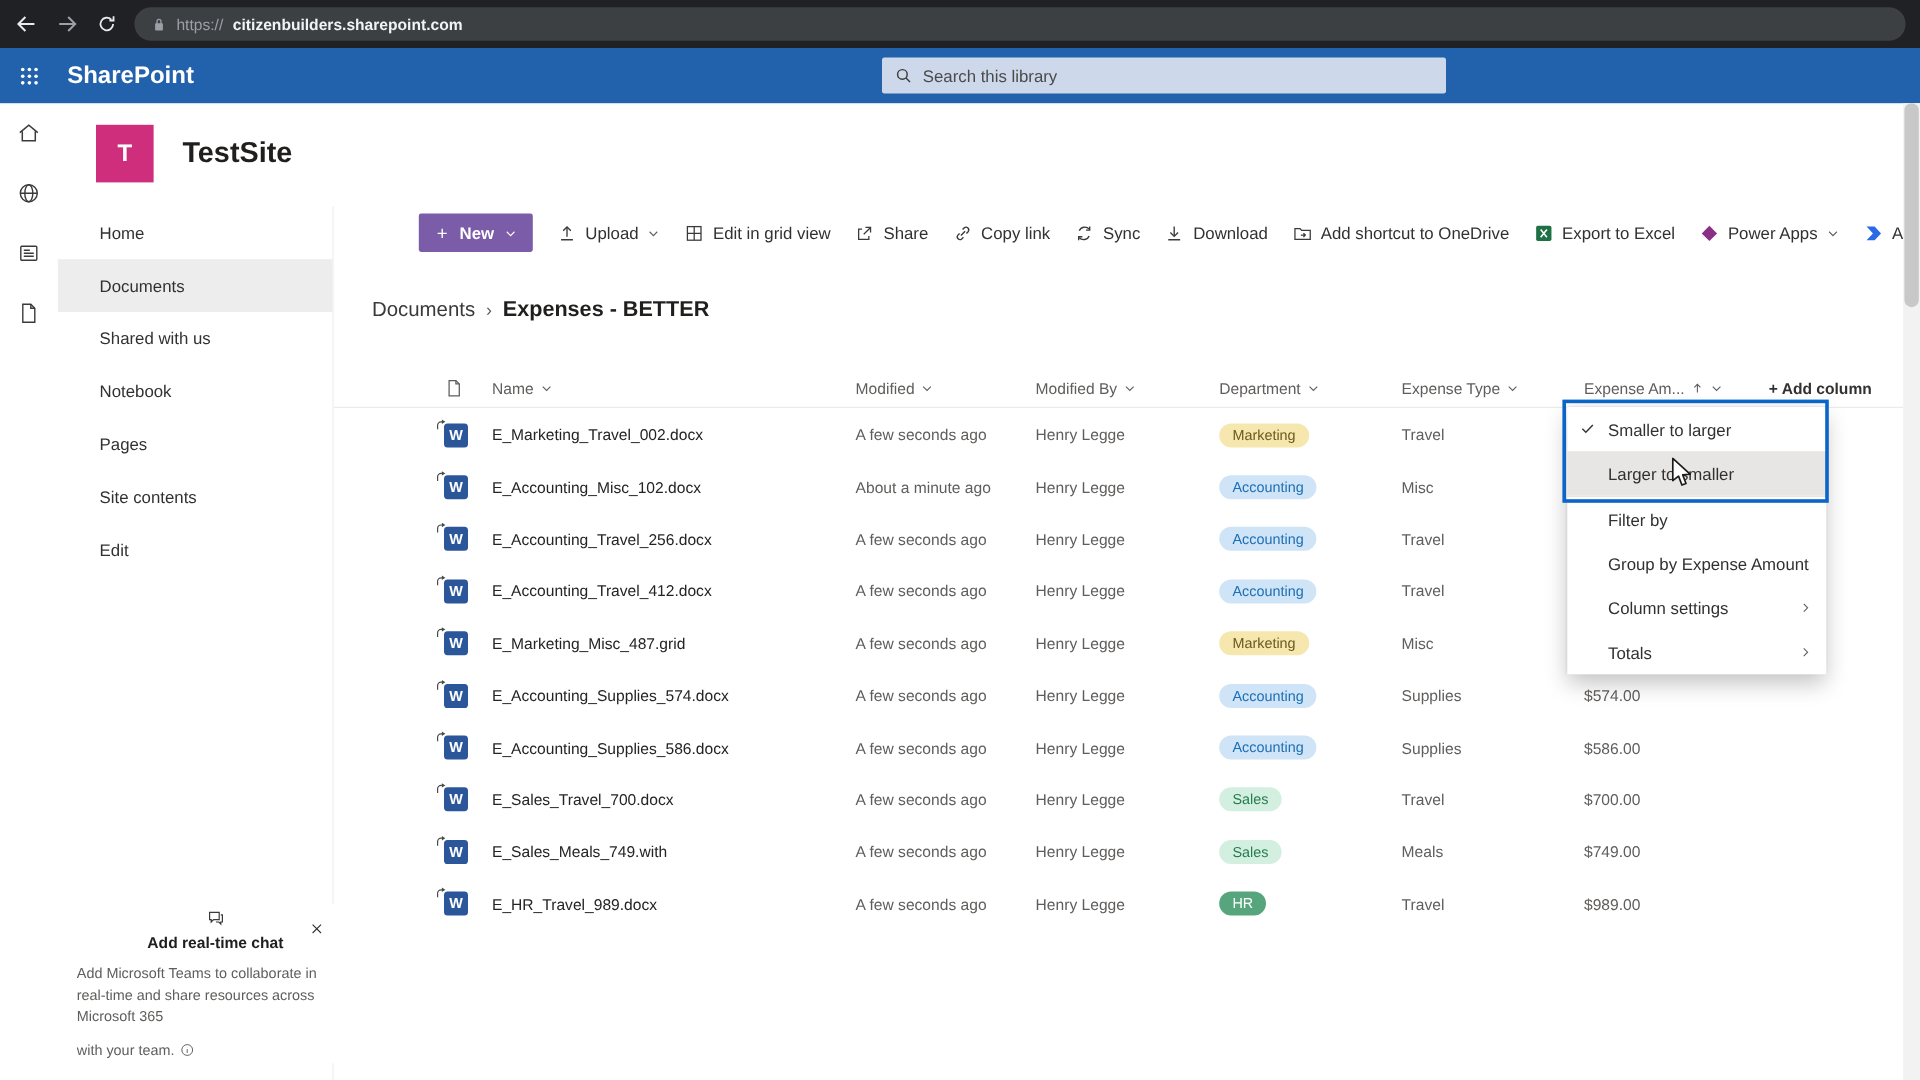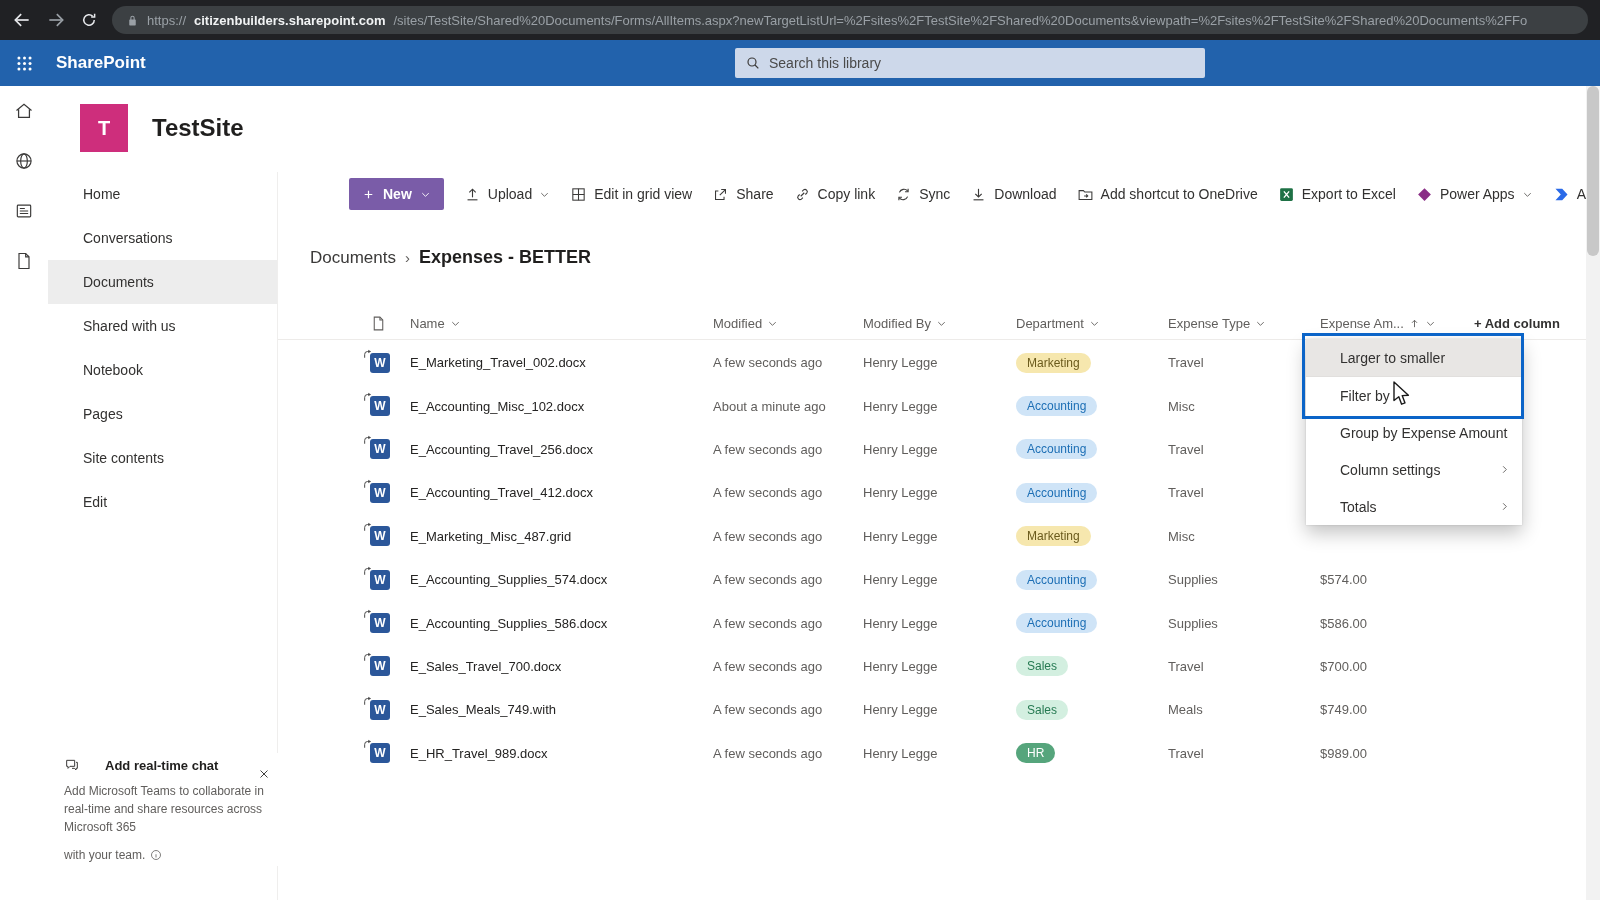--- a/index.html
+++ b/index.html
@@ -15,21 +15,21 @@
   .url-bar { flex:1; height:28px; background:#3c4043; border-radius:14px; display:flex;
     align-items:center; gap:8px; padding:0 14px; font-size:13px; white-space:nowrap; overflow:hidden; }
   .url-scheme,.url-path { color:#9aa0a6; }
   .url-host { color:#f1f3f4; font-weight:700; }
   .lock { color:#9aa0a6; display:inline-flex; flex:0 0 auto; }
 
   
   .suite-bar { position:absolute; top:40px; left:0; right:0; height:46px; background:#2262ac;
     display:flex; align-items:center; z-index:10; }
   .waffle { width:48px; display:flex; justify-content:center; color:#fff; cursor:pointer; }
-  .suite-title { color:#fff; font-size:17px; font-weight:700; margin-left:8px; cursor:pointer; }
+  .suite-title { color:#fff; font-size:20px; font-weight:700; margin-left:8px; cursor:pointer; }
   .suite-search { position:absolute; left:735px; top:8px; width:470px; height:30px; background:#cdd8ea;
     border-radius:2px; display:flex; align-items:center; padding:0 10px; gap:8px; color:#3b3a39; }
   .suite-search input { border:none; outline:none; background:transparent; flex:1; font-size:14px;
     color:#201f1e; font-family:"Liberation Sans", sans-serif; }
   .suite-search input::placeholder { color:#4a4a4a; }
 
   
   .app-rail { position:absolute; left:0; top:86px; width:48px; bottom:0; background:#fff; z-index:5; }
   .rail-btn { height:50px; display:flex; align-items:center; justify-content:center; color:#3b3a39; cursor:pointer; }
 
@@ -89,21 +89,21 @@
   .menu-check { position:absolute; left:10px; top:11px; color:#323130; }
   .menu-sub { margin-left:auto; color:#605e5c; display:inline-flex; }
   .menu-div { height:1px; background:#e1dfdd; }
   .hl-box { position:absolute; left:1302px; top:333px; width:222px; height:86px; border:3px solid #0b64c8;
     z-index:50; pointer-events:none; }
   .cursor { position:absolute; left:1392px; top:381px; z-index:60; }
 
   
   .promo { position:absolute; left:62px; top:753px; width:235px; z-index:6; background:#fff; padding:4px 2px; }
   .promo-close { position:absolute; right:26px; top:14px; color:#323130; cursor:pointer; display:inline-flex; }
-  .promo-title-row { display:flex; align-items:center; gap:25px; color:#201f1e; }
+  .promo-title-row { display:flex; align-items:center; gap:5px; color:#201f1e;flex-direction:column; }
   .promo-title { font-size:13px; font-weight:700; }
   .chat-ic { color:#3b3a39; display:inline-flex; }
   .promo-body { margin-top:9px; font-size:12px; line-height:1.5; color:#605e5c; width:205px; }
   .promo-footer { margin-top:12px; font-size:12px; color:#605e5c; display:flex; align-items:center; gap:5px; }
   .info { display:inline-flex; color:#605e5c; cursor:pointer; }
 
   
   .scrollbar { position:absolute; right:0; top:86px; width:14px; bottom:0; background:#f2f2f2; z-index:20; }
   .scroll-thumb { position:absolute; top:0; left:1px; right:1px; height:170px; background:#c8c8c8; border-radius:6px; cursor:pointer; }
 </style>
@@ -132,21 +132,20 @@
         </svg>
       </span>
     <div class="url-bar">
       <span class="lock">
           <svg viewBox="0 0 24 24" width="13" height="13" fill="currentColor">
             <path d="M12 3a4 4 0 0 1 4 4v3h.8c.7 0 1.2.5 1.2 1.2v8.6c0 .7-.5 1.2-1.2 1.2H7.2c-.7 0-1.2-.5-1.2-1.2v-8.6c0-.7.5-1.2 1.2-1.2H8V7a4 4 0 0 1 4-4zm0 2a2 2 0 0 0-2 2v3h4V7a2 2 0 0 0-2-2z"></path>
           </svg>
         </span>
       <span class="url-scheme">https://</span>
         <span class="url-host">citizenbuilders.sharepoint.com</span>
-        <span class="url-path">/sites/TestSite/Shared%20Documents/Forms/AllItems.aspx?newTargetListUrl=%2Fsites%2FTestSite%2FShared%20Documents&amp;viewpath=%2Fsites%2FTestSite%2FShared%20Documents%2FFo</span>
     </div>
   </div>
 
   <div class="suite-bar" id="suiteBar" style="background: rgb(34, 98, 172);">
     <span class="waffle">
         <svg viewBox="0 0 24 24" width="19" height="19" fill="currentColor">
           <circle cx="5" cy="5" r="1.9"></circle>
           <circle cx="12" cy="5" r="1.9"></circle>
           <circle cx="19" cy="5" r="1.9"></circle>
           <circle cx="5" cy="12" r="1.9"></circle>
@@ -205,21 +204,20 @@
       </div>
     </div>
 
   <div class="site-header">
     <div class="site-logo" id="siteLogo" style="background: rgb(206, 46, 124);">T</div>
     <div class="site-title">TestSite</div>
   </div>
 
   <nav class="sidebar" id="sidebar">
       <div class="nav-item">Home</div>
-      <div class="nav-item">Conversations</div>
       <div class="nav-item active">Documents</div>
       <div class="nav-item">Shared with us</div>
       <div class="nav-item">Notebook</div>
       <div class="nav-item">Pages</div>
       <div class="nav-item">Site contents</div>
       <div class="nav-item">Edit</div>
     </nav>
 
   <div class="content">
     <div class="toolbar" id="toolbar">
@@ -598,20 +596,26 @@
       <span class="info">
           <svg viewBox="0 0 24 24" width="12" height="12" fill="none" stroke="currentColor" stroke-width="1.6">
             <circle cx="12" cy="12" r="9"></circle>
             <path d="M12 10.5V17M12 7v.3"></path>
           </svg>
         </span>
     </div>
   </div>
 
   <div class="menu" id="menu">
+      <div class="menu-item">
+        <span class="menu-check"><svg viewBox="0 0 24 24" width="14" height="14" fill="none" stroke="currentColor" stroke-width="2">
+            <path d="M4.5 12.5l5 5L19.5 7"></path>
+          </svg></span>
+        <span>Smaller to larger</span>
+      </div>
       <div class="menu-item hovered">
         <span>Larger to smaller</span>
       </div>
       <div class="menu-div"></div>
       <div class="menu-item">
         <span>Filter by</span>
       </div>
       <div class="menu-item">
         <span>Group by Expense Amount</span>
       </div>

